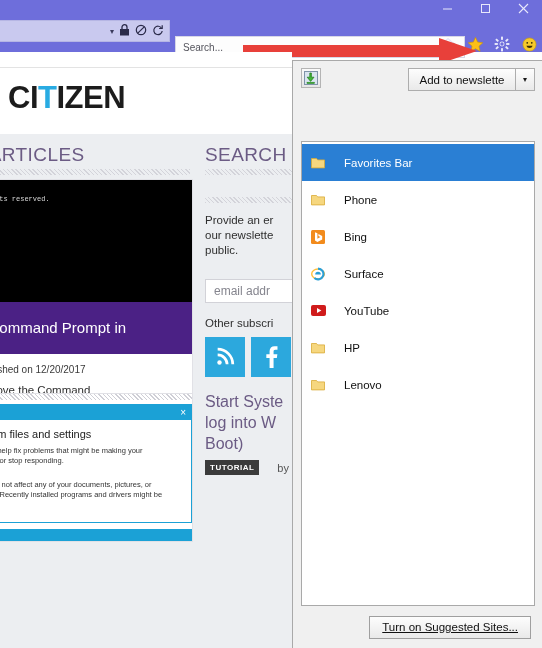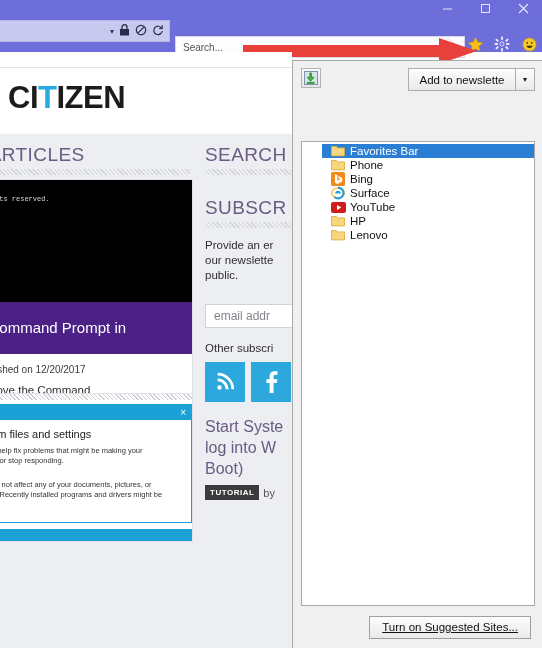--- a/index.html
+++ b/index.html
@@ -197,21 +197,21 @@
   .social-row { margin-top: 8px; display: flex; gap: 6px; }
   .social {
     width: 40px; height: 40px; background: #2ca8dd;
     display: flex; align-items: center; justify-content: center;
     color: #fff;
   }
   .pop-title {
     margin-top: 14px; font-size: 16px; line-height: 21px; color: #6b5b84;
     white-space: nowrap;
   }
-  .badge-row { margin-top: 6px; display: flex; align-items: center; gap: 4px; }
+  .badge-row { margin-top: 6px; display: flex; align-items: center; gap: 18px; }
   .badge {
     background: #3b3b3b; color: #fff; font-size: 8px; font-weight: bold;
     padding: 3px 5px; letter-spacing: .5px;
   }
   .by { font-size: 11px; color: #555; }
 
   
   .fav-panel {
     position: absolute; left: 292px; top: 60px;
     width: 250px; height: 588px;
@@ -270,23 +270,23 @@
 
   .fav-list {
     position: absolute; left: 8px; top: 80px;
     width: 234px; height: 465px;
     background: #ffffff;
     border: 1px solid #a9a9a9;
     overflow: hidden;
     padding-top: 2px;
   }
   .fav-item {
-    height: 14px; display: flex; align-items: center;
-    padding-left: 8px; gap: 4px;
-    font-size: 11.5px; color: #111; margin-left: 20px;
+    height: 37px; display: flex; align-items: center;
+    padding-left: 8px; gap: 18px;
+    font-size: 11.5px; color: #111;
   }
   .fav-item.selected { background: #2a7fd4; color: #ffffff; }
   .fav-ico { width: 16px; height: 16px; display: flex; align-items: center; justify-content: center; flex: 0 0 16px; }
 
   .fav-footer {
     position: absolute; left: 0; bottom: 0;
     width: 250px; height: 42px;
     display: flex; align-items: center; justify-content: flex-end;
     padding-right: 12px;
   }
@@ -452,21 +452,20 @@
           <div class="dlg-bottom"></div>
         </div>
       </div>
 
       <div class="col-right">
         <div style="padding-top:10px;">
           <div class="sec-head">SEARCH</div>
           <div class="sec-rule"></div>
 
           <div style="margin-top:22px;">
-            <div class="sec-head">SUBSCR</div>
             <div class="sec-rule"></div>
           </div>
           <div class="sub-p" style="white-space:pre-line;">Provide an er
 our newslette
 public.</div>
           <div class="email-input">
             <span>email addr</span>
           </div>
           <div class="other-sub">Other subscri</div>
           <div class="social-row">

